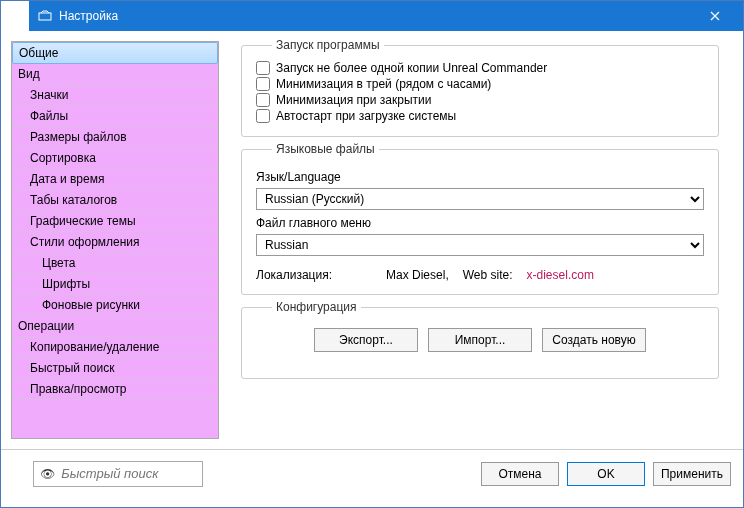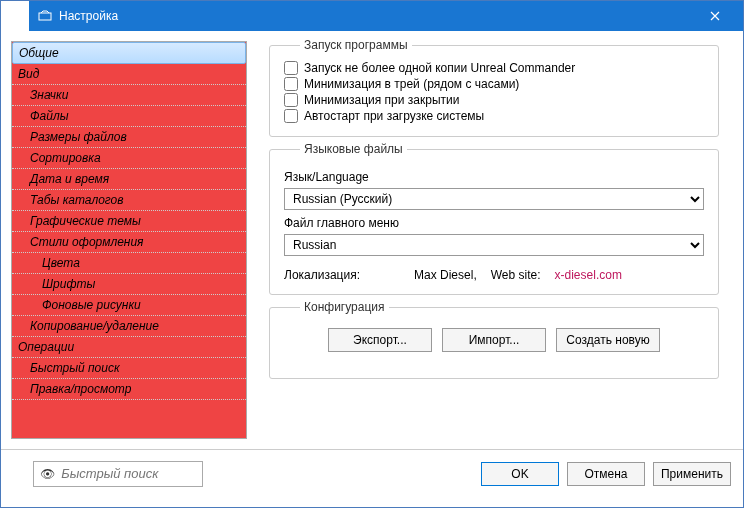--- a/index.html
+++ b/index.html
@@ -32,26 +32,25 @@
   display: flex; align-items: center; justify-content: center;
   font-size: 14px;
 }
 .content {
   display: flex;
   height: 418px;
   padding: 10px;
   gap: 4px;
 }
 .sidebar {
-  width: 236px;
+  width: 208px;
   border: 1px solid #aaa;
-  background: #ef4444;
+  background: #f0abfc;
   overflow-y: auto;
   overflow-x: hidden;
-  font-style: italic;
 }
 .sidebar-item {
   padding: 2px 6px;
   font-size: 12px;
   cursor: pointer;
   white-space: nowrap;
   border-bottom: 1px dotted #ccc;
   line-height: 16px;
 }
 .sidebar-item.indent1 { padding-left: 18px; }
@@ -183,22 +182,22 @@
       <div class="sidebar-item indent1">Файлы</div>
       <div class="sidebar-item indent1">Размеры файлов</div>
       <div class="sidebar-item indent1">Сортировка</div>
       <div class="sidebar-item indent1">Дата и время</div>
       <div class="sidebar-item indent1">Табы каталогов</div>
       <div class="sidebar-item indent1">Графические темы</div>
       <div class="sidebar-item indent1">Стили оформления</div>
       <div class="sidebar-item indent2">Цвета</div>
       <div class="sidebar-item indent2">Шрифты</div>
       <div class="sidebar-item indent2">Фоновые рисунки</div>
+      <div class="sidebar-item">Операции</div>
       <div class="sidebar-item indent1">Копирование/удаление</div>
-      <div class="sidebar-item">Операции</div>
       <div class="sidebar-item indent1">Быстрый поиск</div>
       <div class="sidebar-item indent1">Правка/просмотр</div>
     </div>
 
   <div class="main">
 
     <div class="group">
       <div class="group-title">Запуск программы</div>
       <div id="startup-checks">
           <label class="check-row">
@@ -249,16 +248,16 @@
 
   </div>
 </div>
 
 <div class="footer">
   <div class="search-wrap">
     <span class="eye-icon">👁</span>
     <input type="text" placeholder="Быстрый поиск" style="">
   </div>
   <div class="footer-spacer"></div>
+  <button class="btn">Отмена</button>
   <button class="btn primary">OK</button>
-  <button class="btn">Отмена</button>
   <button class="btn">Применить</button>
 </div>
 
 </body></html>

